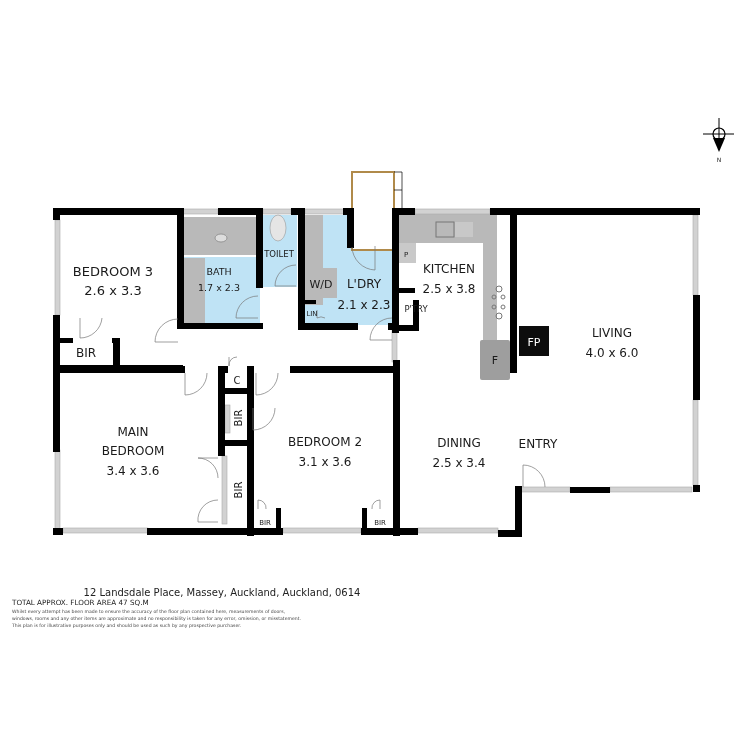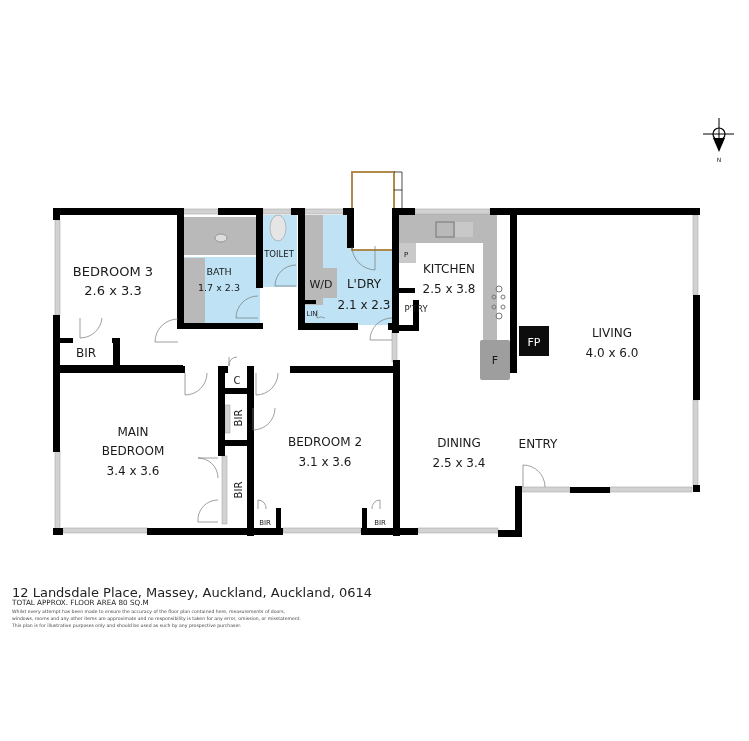--- a/index.html
+++ b/index.html
@@ -1,20 +1,20 @@
 <!DOCTYPE html>
 <html><head>
 <meta charset="utf-8">
 <style>
   html, body { margin:0; padding:0; background:#ffffff; }
   body { width:749px; height:741px; position:relative; overflow:hidden; font-family:"DejaVu Sans", sans-serif; }
   #plan { position:absolute; left:0; top:0; }
   .lbl { font-family:"DejaVu Sans", sans-serif; fill:#1a1a1a; text-anchor:middle; }
   .footer { position:absolute; left:12px; top:587px; width:420px; color:#333; font-family:"DejaVu Sans", sans-serif; }
-  .addr { font-size:13px; color:#222; line-height:11px; }
+  .addr { font-size:10px; color:#222; line-height:11px;text-align:center; }
   .area { font-size:7.2px; color:#222; line-height:10px; }
   .disc { font-size:4.6px; color:#444; line-height:7px; }
 </style>
 </head>
 <body>
 
 <svg id="plan" width="749" height="741" viewBox="0 0 749 741" xmlns="http://www.w3.org/2000/svg">
 
   <g>
     <line x1="703" y1="134" x2="734" y2="134" stroke="#000" stroke-width="1"></line>
@@ -190,17 +190,17 @@
     <text x="380" y="525" font-size="7">BIR</text>
 
     <text x="459" y="447" font-size="12">DINING</text>
     <text x="459" y="467" font-size="12">2.5 x 3.4</text>
     <text x="538" y="448" font-size="12">ENTRY</text>
   </g>
 </svg>
 
 <div class="footer">
   <div class="addr">12 Landsdale Place, Massey, Auckland, Auckland, 0614</div>
-  <div class="area">TOTAL APPROX. FLOOR AREA 80 SQ.M</div>
+  <div class="area">TOTAL APPROX. FLOOR AREA 47 SQ.M</div>
   <div class="disc">Whilst every attempt has been made to ensure the accuracy of the floor plan contained here, measurements of doors,</div>
   <div class="disc">windows, rooms and any other items are approximate and no responsibility is taken for any error, omission, or misstatement.</div>
   <div class="disc">This plan is for illustrative purposes only and should be used as such by any prospective purchaser.</div>
 </div>
 
 </body></html>

